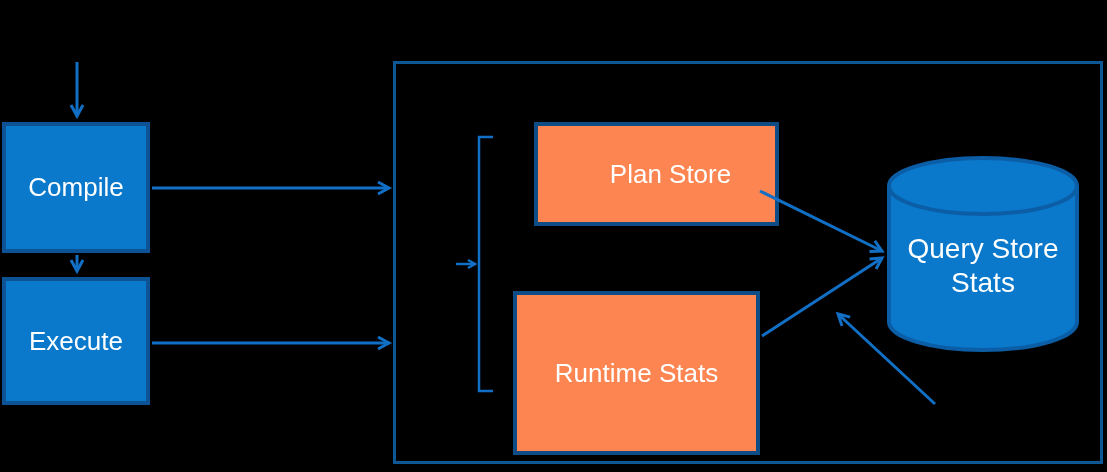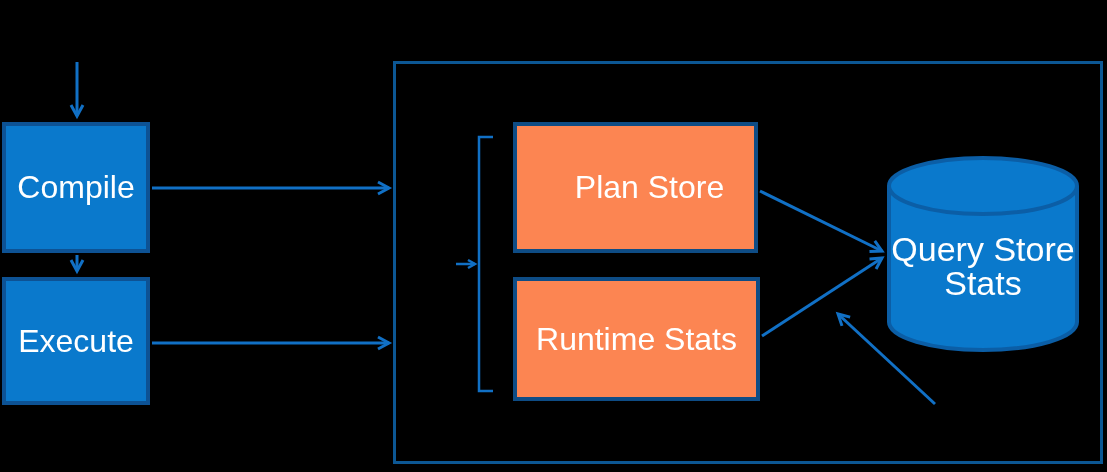--- a/index.html
+++ b/index.html
@@ -20,60 +20,60 @@
     width:1107px;height:472px;
     background:var(--background);
     font-family:"Liberation Sans", sans-serif;
     overflow:hidden;
   }
   .node{
     position:absolute;
     box-sizing:border-box;
     display:flex;align-items:center;justify-content:center;
     color:var(--label-text);
-    font-size:32px;
+    font-size:26px;
     z-index:1;
   }
   .process{
     background:var(--process-fill);
     border:4px solid var(--process-border);
   }
   .store{
     background:var(--store-fill);
     border:4px solid var(--store-border);
   }
   #container-box{
     position:absolute;
     box-sizing:border-box;
     left:393px;top:61px;width:710px;height:403px;
     border:3px solid var(--container-border);
     background:transparent;
     z-index:0;
   }
   #compile-node{left:2px;top:122px;width:148px;height:131px;}
   #execute-node{left:2px;top:277px;width:148px;height:128px;}
-  #plan-store-node{left:513px;top:122px;width:245px;height:131px;padding-left:28px;}
-  #runtime-stats-node{left:513px;top:277px;width:247px;height:124px;}
+  #plan-store-node{left:534px;top:122px;width:245px;height:104px;padding-left:28px;}
+  #runtime-stats-node{left:513px;top:291px;width:247px;height:164px;}
   #connector-layer{
     position:absolute;left:0;top:0;width:1107px;height:472px;
     z-index:2;pointer-events:none;
   }
   #connector-layer line, #connector-layer .bracket{
     stroke:var(--connector);
     fill:none;
   }
   .conn{stroke-width:3px;}
   .bracket{stroke-width:2.5px;}
   .cyl{fill:var(--database-fill);stroke:var(--database-border);stroke-width:4px;}
   #schema-label{
     position:absolute;
     left:889px;top:232px;width:188px;
     text-align:center;
     color:var(--label-text);
-    font-size:34px;line-height:34px;
+    font-size:28px;line-height:34px;
     z-index:3;
   }
   #schema-label span{display:block;}
 </style>
 </head>
 <body>
 
 <div id="canvas">
 
   <div id="container-box"></div>

